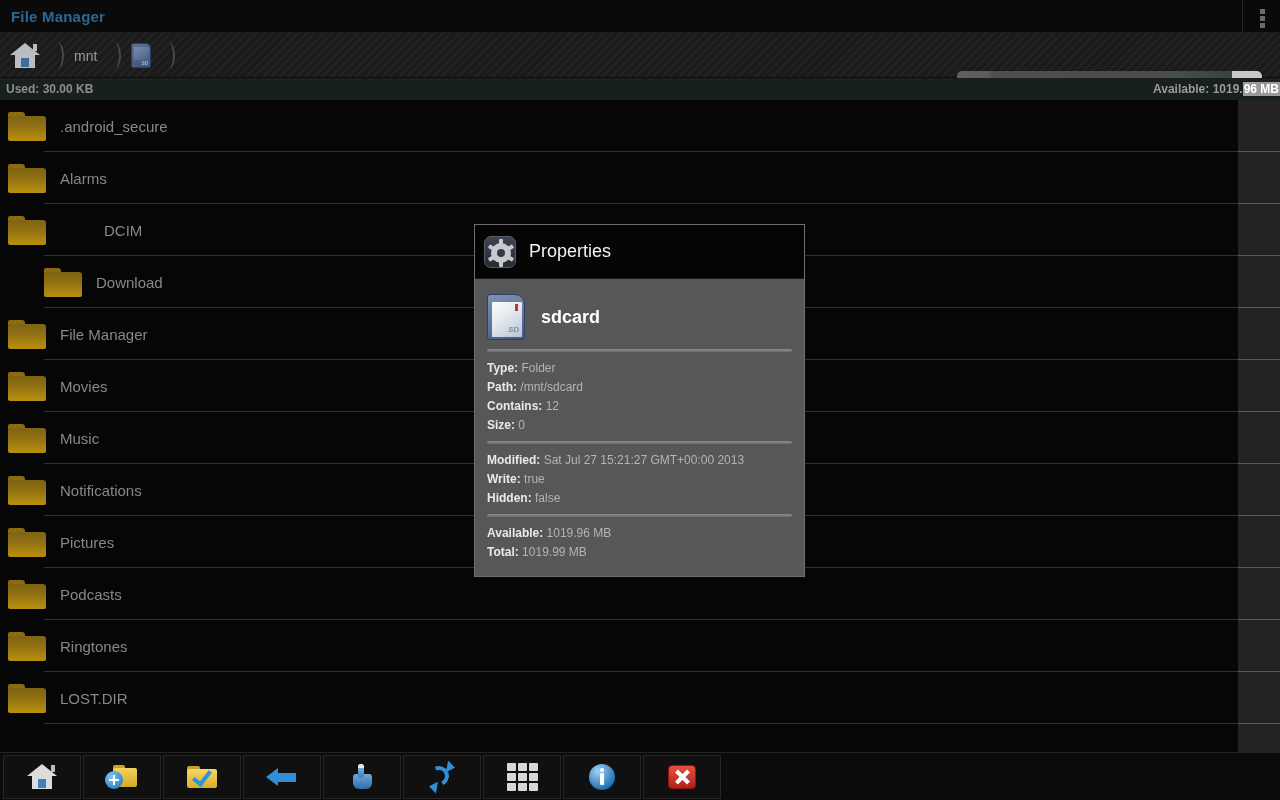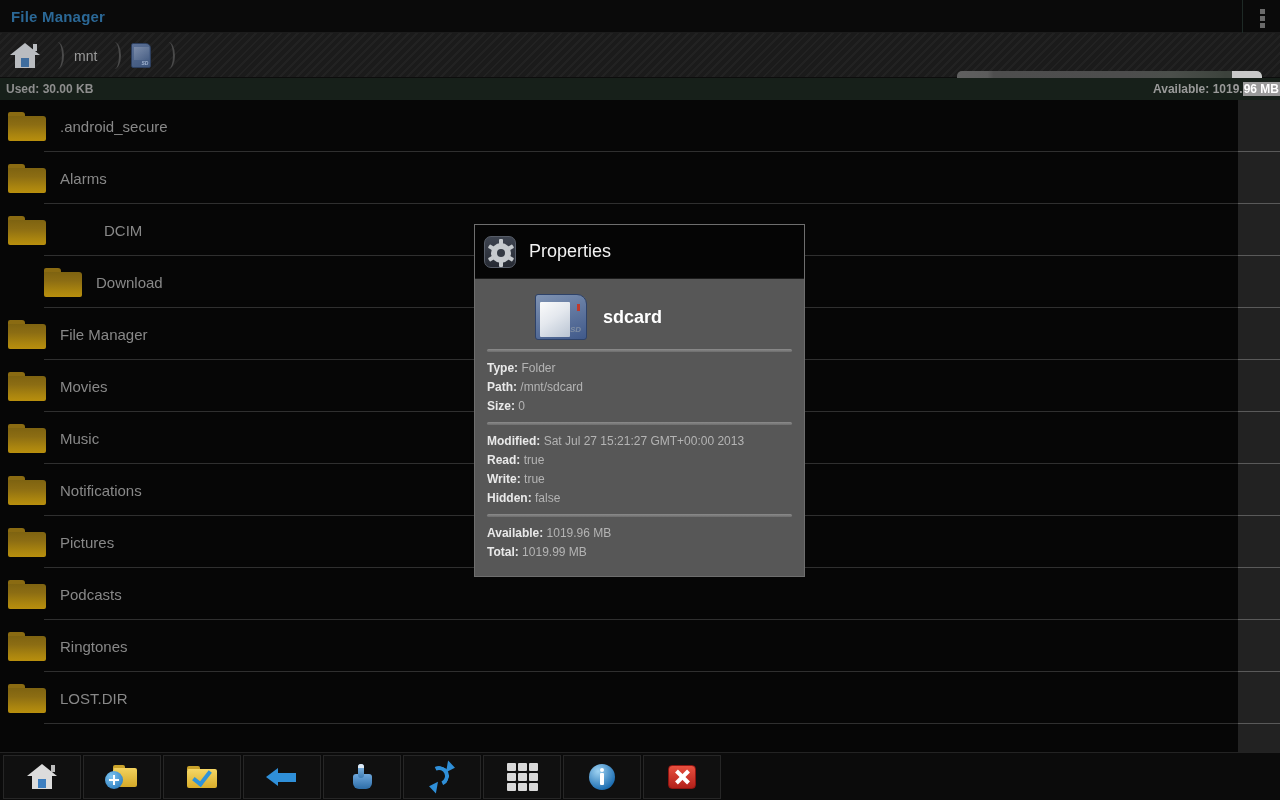--- a/index.html
+++ b/index.html
@@ -279,23 +279,23 @@
     background:#c6cace; }
   .ic-gear .hole { position:absolute; left:12px; top:12px; width:8px; height:8px; border-radius:50%;
     background:#343a44; }
   .ic-gear .tooth { position:absolute; left:14px; top:2px; width:4px; height:28px; background:#c6cace; border-radius:1px; }
   .ic-gear .tooth.t2 { transform: rotate(60deg); }
   .ic-gear .tooth.t3 { transform: rotate(120deg); }
   .dlg-title { margin-left: 13px; font-size: 18px; color: #f2f2f2; }
 
   .dlg-body { padding: 12px 12px 14px 12px; }
   .dlg-fileline { display:flex; align-items:center; height:52px; }
-  .ic-sd-lg { position:relative; width:52px; height:46px; flex:none;
+  .ic-sd-lg { position:relative; width:38px; height:46px; flex:none;
     background: linear-gradient(160deg,#7f93b3,#40598a);
-    border:1px solid #2e4268; border-radius: 3px 10px 3px 3px; margin-left: 48px; }
+    border:1px solid #2e4268; border-radius: 3px 10px 3px 3px; }
   .ic-sd-lg .face { position:absolute; left:4px; top:7px; width:30px; height:35px;
     background: linear-gradient(145deg,#fbfbfb 0%, #e4e8ee 45%, #b9c4d3 100%); border-radius:1px; }
   .ic-sd-lg .red { position:absolute; right:6px; top:9px; width:3px; height:7px; background:#c0392b; }
   .ic-sd-lg .sd { position:absolute; right:5px; bottom:5px; font-size:8px; font-weight:bold;
     font-style: italic; color:#7e8da3; }
   .dlg-filename { margin-left: 16px; font-size: 18px; font-weight: bold; color: #ffffff; }
 
   .hr { height: 3px; margin: 6px 0 7px 0;
     background: linear-gradient(180deg,#8c8c8c,#6d6d6d); border-radius:2px; }
 
@@ -552,26 +552,26 @@
           <i class="face"></i>
             <i class="red"></i>
             <i class="sd">SD</i>
         </span>
         <span class="dlg-filename">sdcard</span>
       </div>
       <div class="hr"></div>
       <div id="grp1">
           <div class="kv"><b>Type:</b><span> Folder</span></div>
           <div class="kv"><b>Path:</b><span>  /mnt/sdcard</span></div>
+          <div class="kv"><b>Contains:</b><span> 12</span></div>
           <div class="kv"><b>Size:</b><span> 0</span></div>
         </div>
       <div class="hr"></div>
       <div id="grp2">
           <div class="kv"><b>Modified:</b><span> Sat Jul 27 15:21:27 GMT+00:00 2013</span></div>
-          <div class="kv"><b>Read:</b><span> true</span></div>
           <div class="kv"><b>Write:</b><span> true</span></div>
           <div class="kv"><b>Hidden:</b><span> false</span></div>
         </div>
       <div class="hr"></div>
       <div id="grp3">
           <div class="kv"><b>Available:</b><span> 1019.96 MB</span></div>
           <div class="kv"><b>Total:</b><span> 1019.99 MB</span></div>
         </div>
     </div>
   </div>

